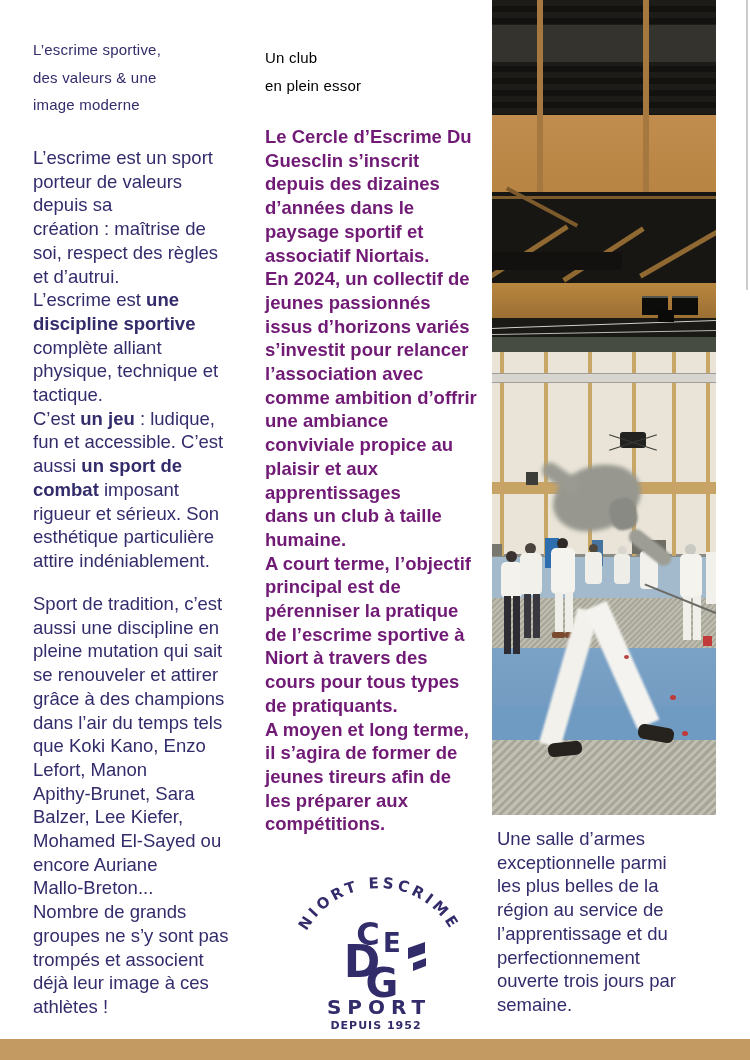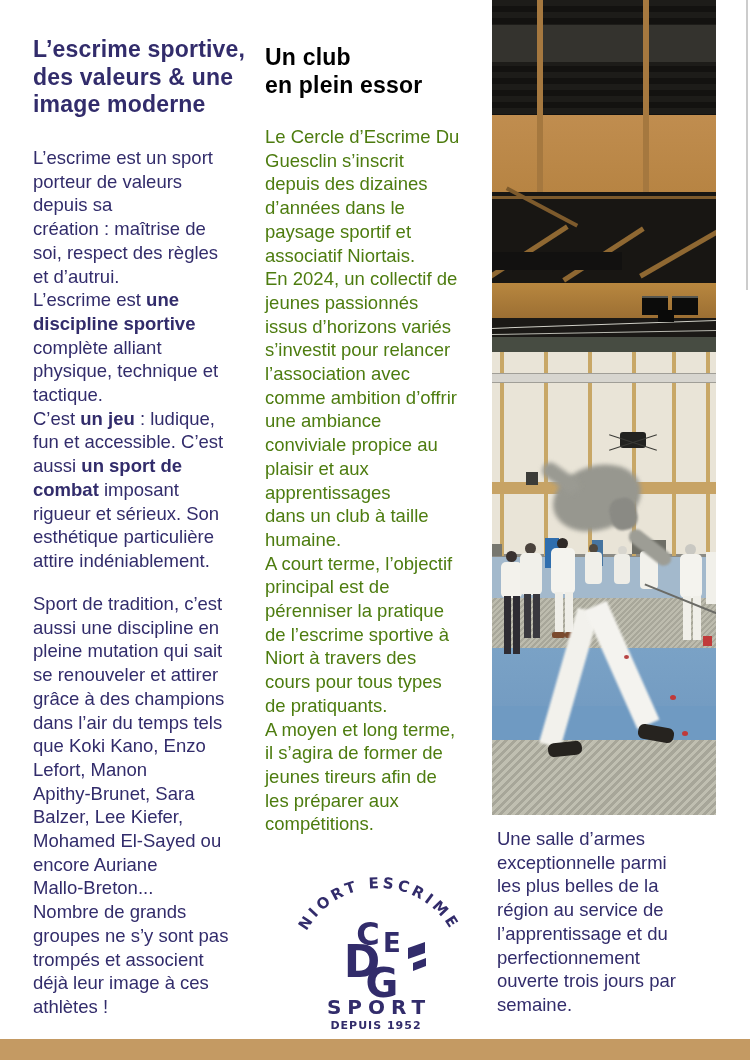--- a/index.html
+++ b/index.html
@@ -1,22 +1,22 @@
 <!DOCTYPE html>
 <html><head>
 <meta charset="utf-8">
 <style>
   html,body{margin:0;padding:0;}
   body{
     width:750px;height:1060px;position:relative;background:#ffffff;
     font-family:"Liberation Sans", sans-serif;overflow:hidden;
   }
   .navy{color:#322c6b;}
-  .gold{color:#4d7c0f;}
-  .heading{font-weight:bold;font-size:23px;line-height:27.5px;letter-spacing:.2px;}
+  .gold{color:#701a75;font-weight:bold;}
+  .heading{font-weight:normal;font-size:15px;line-height:27.5px;letter-spacing:.2px;}
   .bodytext{font-size:18.5px;line-height:23.7px;}
   .abs{position:absolute;}
   b{font-weight:bold;}
 
   #left-heading{left:33px;top:36px;width:215px;}
   #left-para1{left:33px;top:146px;width:218px;}
   #left-para2{left:33px;top:592px;width:218px;}
   #mid-heading{left:265px;top:44px;width:215px;color:#000000;}
   #mid-body{left:265px;top:125px;width:215px;}
   #caption{left:497px;top:827px;width:230px;}

